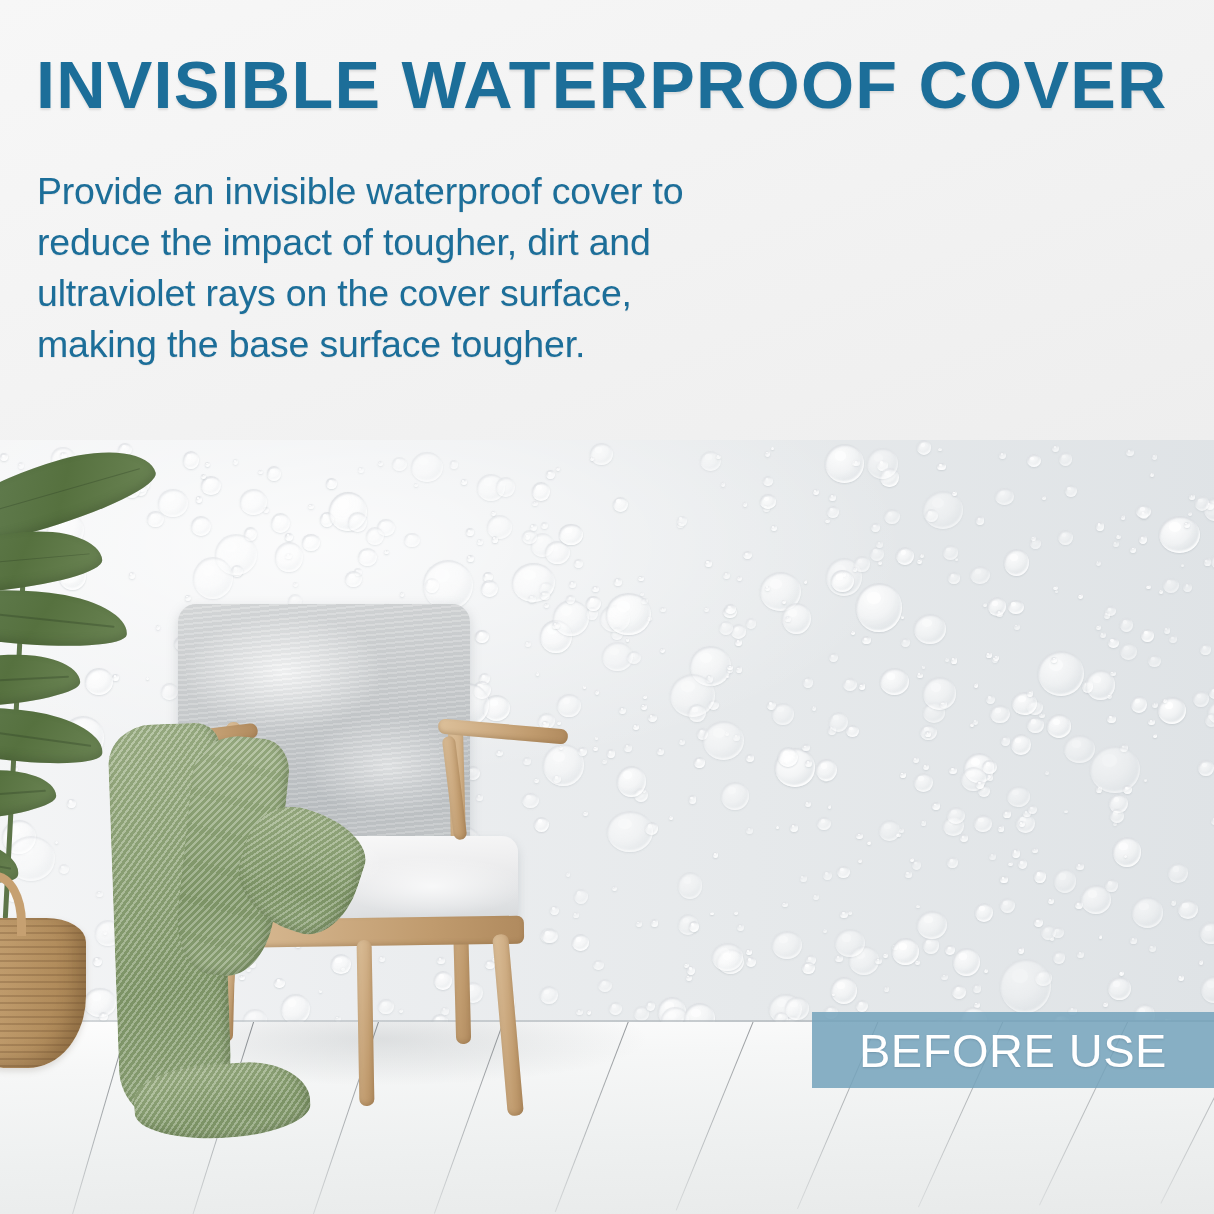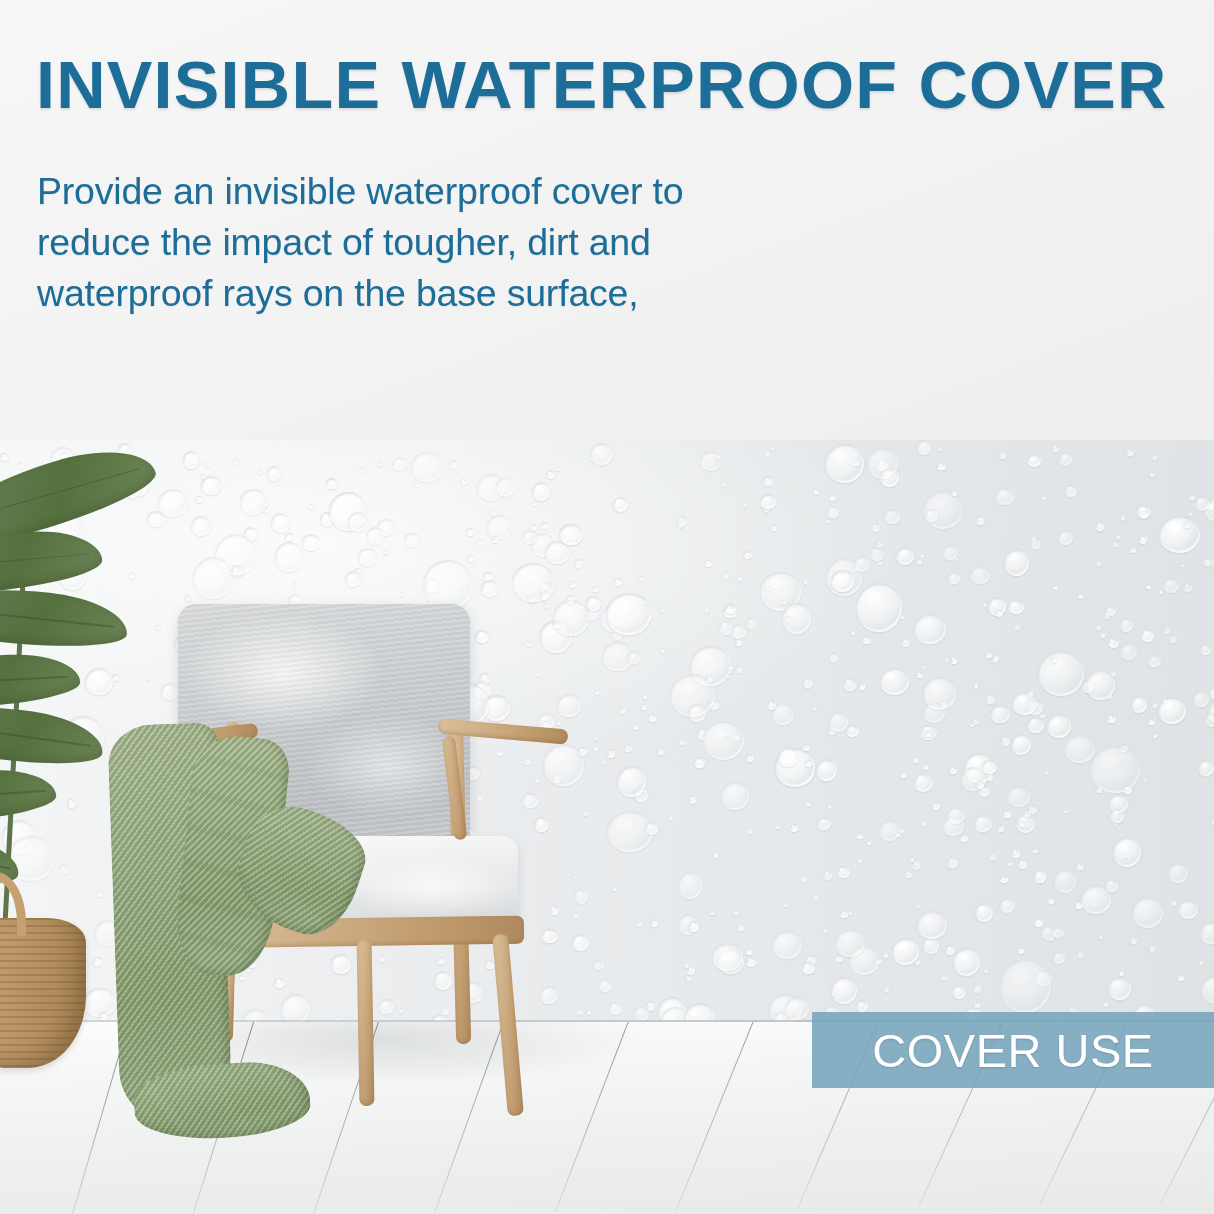--- a/index.html
+++ b/index.html
@@ -226,21 +226,22 @@
 
 <div id="poster">
 
   <div class="header">
 
     <div class="headline">INVISIBLE WATERPROOF COVER</div>
 
     <div class="subcopy">
       <span>Provide an invisible waterproof cover to</span>
       <span>reduce the impact of tougher, dirt and</span>
-      <span>waterproof rays on the base surface,</span>
+      <span>ultraviolet rays on the cover surface,</span>
+      <span>making the base surface tougher.</span>
     </div>
 
   </div>
 
   <div class="scene">
 
     <div class="wall">
       <div class="wall-sheen"></div>
       <div id="drop-layer">
           <span class="drop" style="left: 1034.7px; top: 530.1px; width: 17.1px; height: 15.5px; opacity: 0.63;"></span>
@@ -1023,16 +1024,16 @@
 
       <div class="throw" style="left:-8px;top:120px;width:112px;height:400px;border-radius:40% 22% 30% 50%/10% 6% 18% 14%;transform:rotate(-2deg);"></div>
       <div class="throw" style="left:62px;top:132px;width:96px;height:240px;border-radius:50% 30% 46% 40%/18% 14% 28% 26%;transform:rotate(6deg);"></div>
       <div class="throw" style="left:118px;top:206px;width:120px;height:120px;border-radius:40% 56% 34% 60%/40% 30% 52% 44%;transform:rotate(18deg);"></div>
       <div class="throw" style="left:12px;top:460px;width:176px;height:74px;border-radius:46% 40% 50% 56%/46% 60% 40% 44%;transform:rotate(-4deg);"></div>
     </div>
 
   </div>
 
   <div class="band-after">
-    <span class="band-txt">COVER USE</span>
+    <span class="band-txt">BEFORE USE</span>
   </div>
 
 </div>
 
 </body></html>

